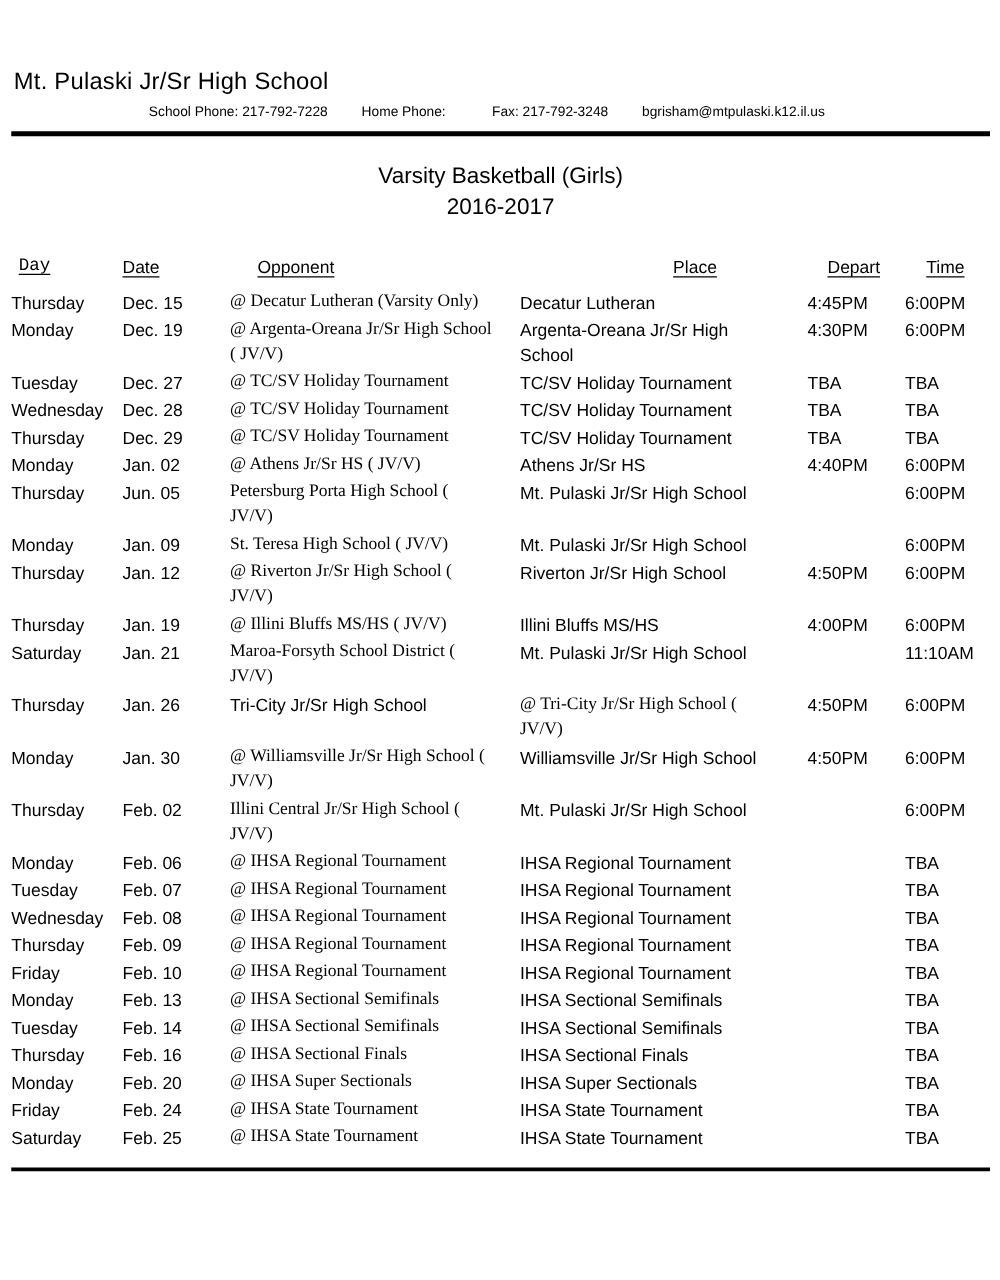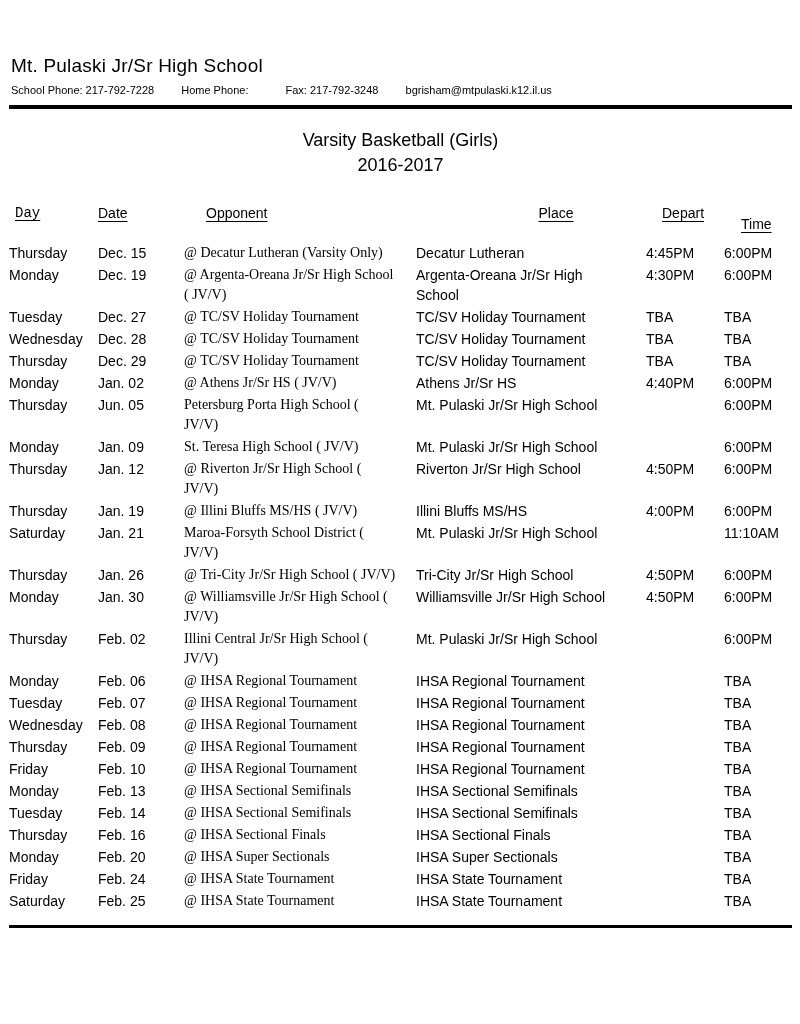--- a/index.html
+++ b/index.html
@@ -26,20 +26,21 @@
     line-height: 13px;
     margin-top: 5px;
     margin-left: 2px;
     white-space: pre-wrap;
   }
   .contact-line {
     font-size: 11px;
     line-height: 13px;
     margin-top: 7px;
     margin-left: 2px;
+    text-align: center;
   }
   .contact-line .c-item { margin-right: 24px; }
   .contact-line .c-home { margin-right: 34px; }
 
   .rule {
     height: 4px;
     background: #000;
     margin-top: 8px;
   }
   .rule.bottom { height: 3px; margin-top: 14px; }
@@ -63,21 +64,21 @@
     line-height: 18px;
   }
   .thead .hcell {
     text-decoration: underline;
     text-underline-offset: 3px;
   }
   .h-day      { padding-left: 6px; font-family: Liberation Mono, monospace; }
   .h-opponent { padding-left: 22px; }
   .h-place    { padding-left: 50px; text-align: center; }
   .h-depart   { padding-left: 16px; }
-  .h-time     { padding-left: 17px; margin-top: 11px; }
+  .h-time     { padding-left: 17px; }
 
   #rows { margin-top: 10px; }
   .trow {
     font-size: 14px;
     line-height: 20px;
     margin-bottom: 2px;
   }
   .cell { min-height: 20px; }
   .col-opponent { padding-right: 20px; font-family: Liberation Serif, serif; }
   .col-place    { padding-right: 30px; }
@@ -197,22 +198,22 @@
           <div class="cell col-day">Saturday</div>
           <div class="cell col-date">Jan. 21</div>
           <div class="cell col-opponent">Maroa-Forsyth School District ( JV/V)</div>
           <div class="cell col-place">Mt. Pulaski Jr/Sr High School</div>
           <div class="cell col-depart"></div>
           <div class="cell col-time">11:10AM</div>
         </div>
         <div class="trow grid-cols">
           <div class="cell col-day">Thursday</div>
           <div class="cell col-date">Jan. 26</div>
+          <div class="cell col-place">Tri-City Jr/Sr High School</div>
           <div class="cell col-opponent">@ Tri-City Jr/Sr High School ( JV/V)</div>
-          <div class="cell col-place">Tri-City Jr/Sr High School</div>
           <div class="cell col-depart">4:50PM</div>
           <div class="cell col-time">6:00PM</div>
         </div>
         <div class="trow grid-cols">
           <div class="cell col-day">Monday</div>
           <div class="cell col-date">Jan. 30</div>
           <div class="cell col-opponent">@ Williamsville Jr/Sr High School ( JV/V)</div>
           <div class="cell col-place">Williamsville Jr/Sr High School</div>
           <div class="cell col-depart">4:50PM</div>
           <div class="cell col-time">6:00PM</div>

